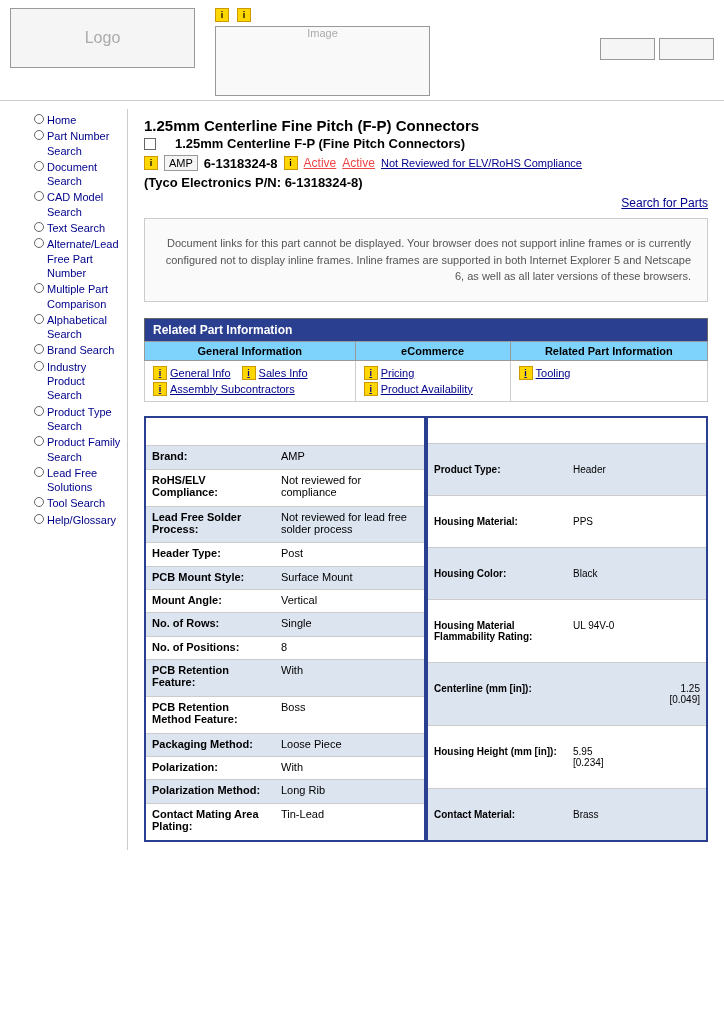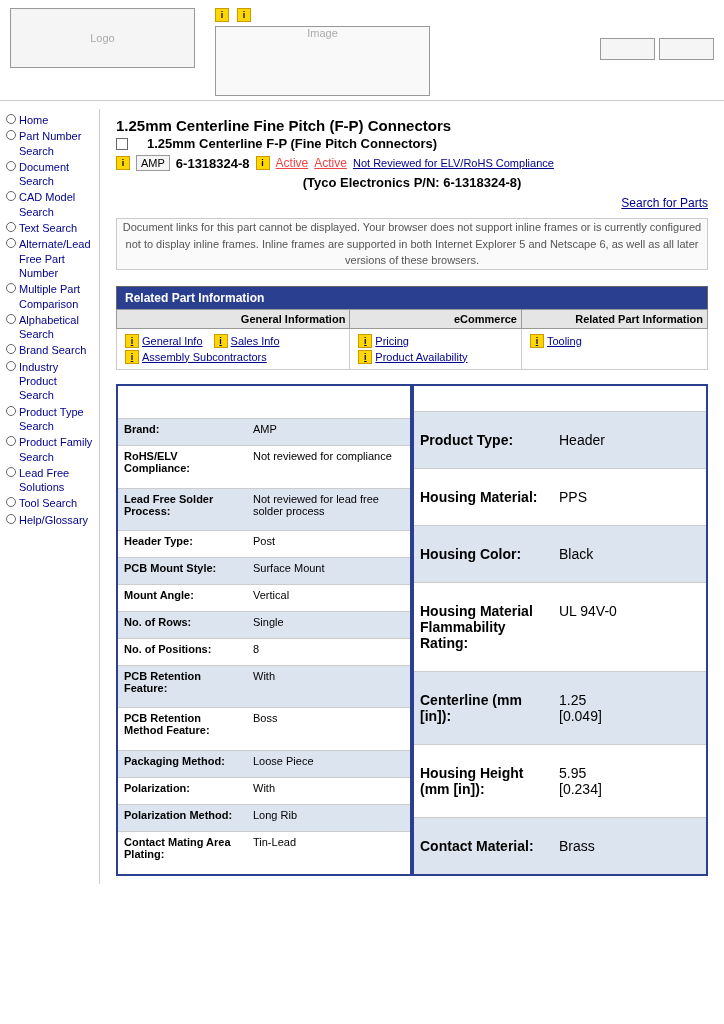--- a/index.html
+++ b/index.html
@@ -54,20 +54,21 @@
       width: 55px;
       height: 22px;
       border: 1px solid #999;
       background: #f5f5f5;
     }
 
     
     .main-layout {
       display: flex;
       padding: 8px 0;
+      margin-left: 28px;
     }
 
     
     .sidebar {
       width: 100px;
       min-width: 100px;
       padding: 4px 6px;
       border-right: 1px solid #ccc;
       font-size: 11px;
     }
@@ -154,60 +155,60 @@
     }
     .not-reviewed {
       color: #00008b;
       text-decoration: underline;
       font-size: 11px;
     }
     .tyco-line {
       font-size: 13px;
       font-weight: bold;
       margin-bottom: 6px;
-      text-align: center;
     }
     .search-for-parts {
       text-align: right;
       color: #00008b;
       text-decoration: underline;
       cursor: pointer;
       font-size: 12px;
       margin-bottom: 8px;
     }
     .iframe-notice {
-      text-align: center;
+      text-align: right;
       font-size: 11px;
       color: #555;
       border: 1px solid #ccc;
+      padding: 16px;
       margin: 8px 0 16px 0;
       background: #fafafa;
       line-height: 1.5;
     }
 
     
     .related-table {
       width: 100%;
       border-collapse: collapse;
       border: 1px solid #666;
       margin-bottom: 14px;
     }
     .related-table .header-row td {
       background: #2a3f8f;
       color: #fff;
       font-weight: bold;
       font-size: 12px;
       padding: 4px 8px;
     }
     .related-table .sub-header td {
-      background: #e5e5e5;
-      font-weight: bold;
-      font-size: 11px;
-      padding: 3px 4px;
-      text-align: right;
+      background: #7dd3fc;
+      font-weight: bold;
+      font-size: 11px;
+      padding: 3px 16px;
+      text-align: center;
       border: 1px solid #999;
     }
     .related-table .links-row td {
       padding: 4px 8px;
       vertical-align: top;
       border: 1px solid #ccc;
       font-size: 11px;
     }
     .table-link {
       color: #00008b;
@@ -270,35 +271,35 @@
       padding: 5px;
     }
     .props-table tr:nth-child(even) td {
       background: #dce4f0;
     }
     .props-table tr:nth-child(odd) td {
       background: #fff;
     }
     .props-table td {
       padding: 20px 6px;
-      font-size: 14px;
+      font-size: 10px;
       border-bottom: 1px solid #ccc;
       vertical-align: top;
     }
     .props-table td:first-child {
       font-weight: bold;
       width: 140px;
     }
   </style>
 </head>
 <body>
 
 <div class="header-area">
   <div class="logo-box">
-    <span style="color:#aaa;font-size:11px;">Logo</span>
+    <span style="color:#aaa;font-size:16px;">Logo</span>
   </div>
   <div style="display:flex;flex-direction:column;gap:4px;">
     <div style="display:flex;gap:8px;align-items:center;">
       <span class="yellow-icon">i</span>
       <span class="yellow-icon">i</span>
     </div>
     <div class="header-image-box">
       <span style="color:#aaa;font-size:11px;">Image</span>
     </div>
   </div>
@@ -537,21 +538,21 @@
         <tr>
           <td>Housing Color:</td>
           <td>Black</td>
         </tr>
         <tr>
           <td>Housing Material Flammability Rating:</td>
           <td>UL 94V-0</td>
         </tr>
         <tr>
           <td>Centerline (mm [in]):</td>
-          <td style="white-space:pre-line;">1.25
+          <td style="white-space:pre-line;text-align:right;">1.25
 [0.049]</td>
         </tr>
         <tr>
           <td>Housing Height (mm [in]):</td>
           <td style="white-space:pre-line;">5.95
 [0.234]</td>
         </tr>
         <tr>
           <td>Contact Material:</td>
           <td>Brass</td>

